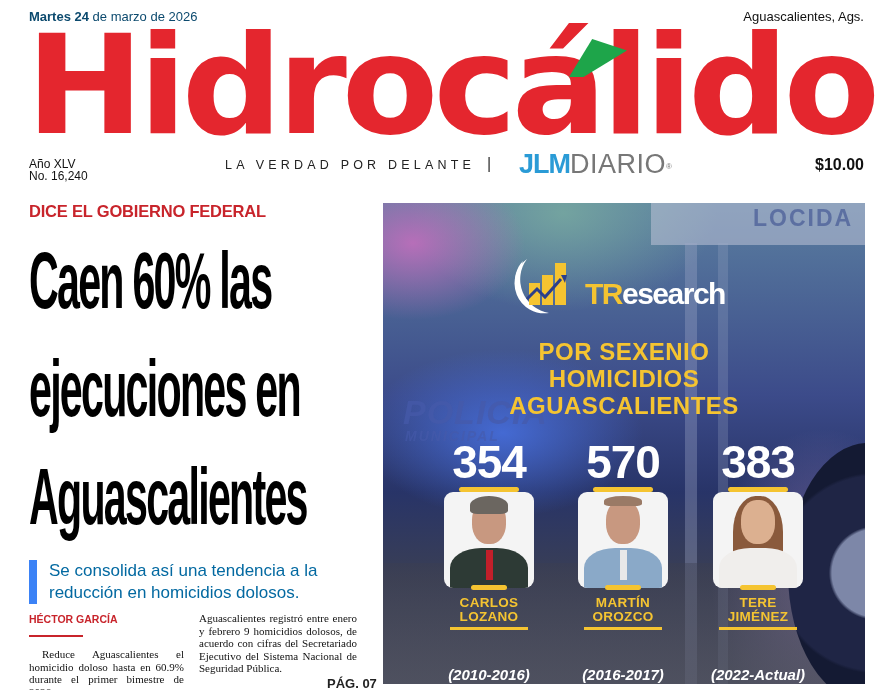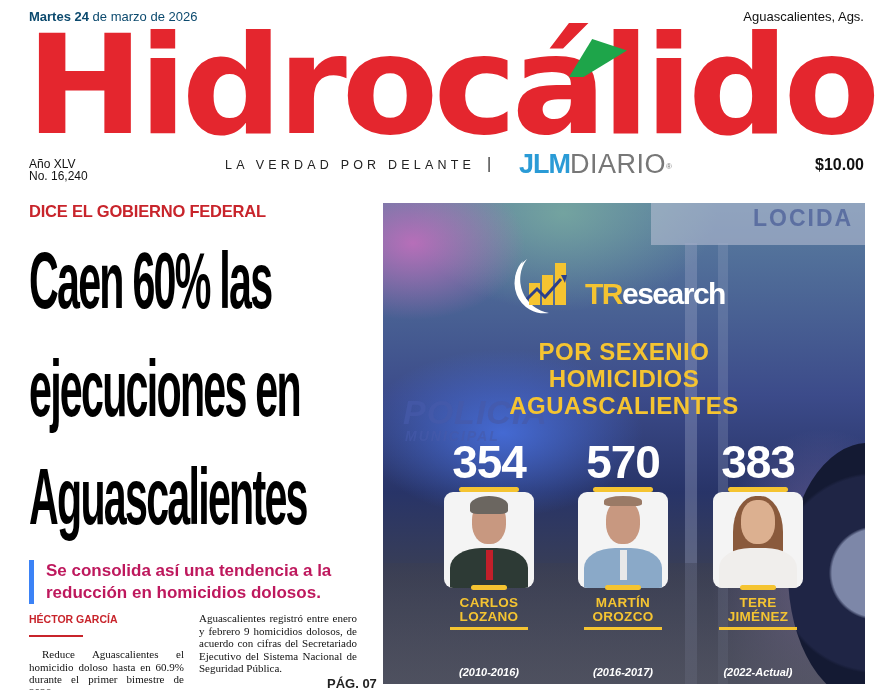--- a/index.html
+++ b/index.html
@@ -32,21 +32,21 @@
   .kicker { position: absolute; left: 29px; top: 202px; font-size: 16.5px; font-weight: 700; color: #c8242b; letter-spacing: -0.2px; }
 
   .headline {
     position: absolute; left: 29px; top: 221px; width: 330px;
     font-family: "Liberation Sans", sans-serif; font-weight: 700;
     font-size: 71px; line-height: 108px; color: #000;
     letter-spacing: -3px;
   }
   .headline span { display: block; white-space: nowrap; transform: scaleX(0.58) scaleY(1.12); transform-origin: left top; height: 108px; }
 
-  .subdeck { position: absolute; left: 29px; top: 560px; width: 340px; padding-left: 12px; border-left: 5px solid #3b82f6; font-size: 17px; line-height: 22px; color: #be185d; font-weight: bold; }
+  .subdeck { position: absolute; left: 29px; top: 560px; width: 340px; padding-left: 12px; border-left: 8px solid #3b82f6; font-size: 17px; line-height: 22px; color: #0369a1; }
 
   .byline { position: absolute; left: 29px; top: 613px; font-size: 10.5px; font-weight: 700; color: #c8242b; }
   .byline-rule { position: absolute; left: 29px; top: 635px; width: 54px; height: 1.5px; background: #c8242b; }
   .col1 { position: absolute; left: 29px; top: 648px; width: 155px; font-family: "Liberation Serif", serif; font-size: 11px; line-height: 12.5px; color: #111; text-align: justify; text-indent: 13px; }
   .col2 { position: absolute; left: 199px; top: 612px; width: 158px; font-family: "Liberation Serif", serif; font-size: 11px; line-height: 12.5px; color: #111; text-align: justify; }
   .pag { position: absolute; left: 327px; top: 676px; font-size: 13px; font-weight: 700; color: #222; }
 
   
   .panel {
     position: absolute; left: 383px; top: 203px; width: 482px; height: 481px; overflow: hidden;
@@ -83,21 +83,21 @@
   .fig .tie { position: absolute; left: 42px; top: 58px; width: 7px; height: 30px; background: #c21f2a; }
   .fig.f2 .body { background: #8aa9c8; }
   .fig.f2 .hair { background: #9a7a66; height: 10px; }
   .fig.f2 .tie { background: #e8e8e8; }
   .fig.f3 .hair { left: 20px; width: 50px; height: 80px; top: 4px; border-radius: 45% 45% 20% 20%; background: #8a5a3c; }
   .fig.f3 .head { background: #dcb090; z-index: 1; }
   .fig.f3 .body { background: #f0eeec; }
   .fig .bar-mid { width: 36px; height: 5px; background: #f5c431; border-radius: 3px; margin: -3px auto 0; position: relative; }
   .fig .name { font-size: 13.5px; line-height: 14px; font-weight: 700; color: #f5c431; margin-top: 6px; letter-spacing: 0.3px; }
   .fig .bar-bot { width: 78px; height: 3px; background: #f5c431; margin: 3px auto 3px; }
-  .fig .period { font-size: 11px; font-style: italic; font-weight: 700; color: #ffffff; margin-top: 36px; }
+  .fig .period { font-size: 15px; font-style: italic; font-weight: 700; color: #ffffff; margin-top: 36px; }
 </style>
 </head>
 <body>
 
 <div class="date"><b>Martes 24</b><span> de marzo de 2026</span></div>
 <div class="city">Aguascalientes, Ags.</div>
 
 <div class="masthead">
   <div class="logo">Hidrocálido</div>
   <div class="accent2"></div>

